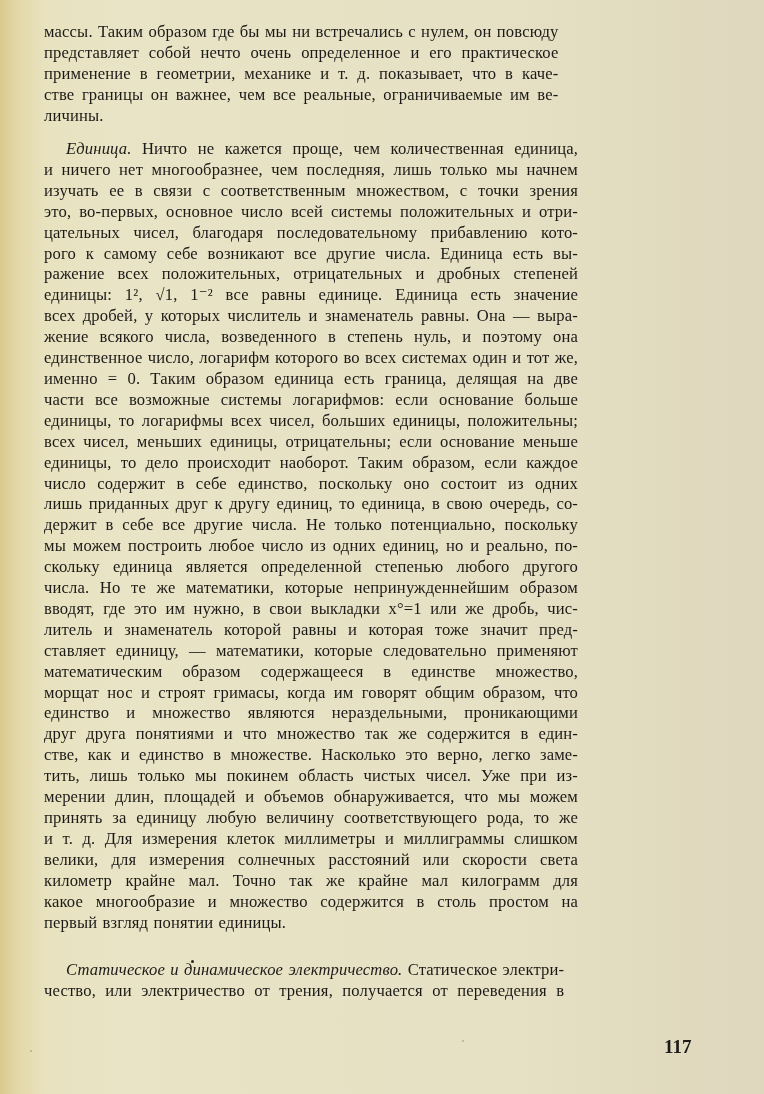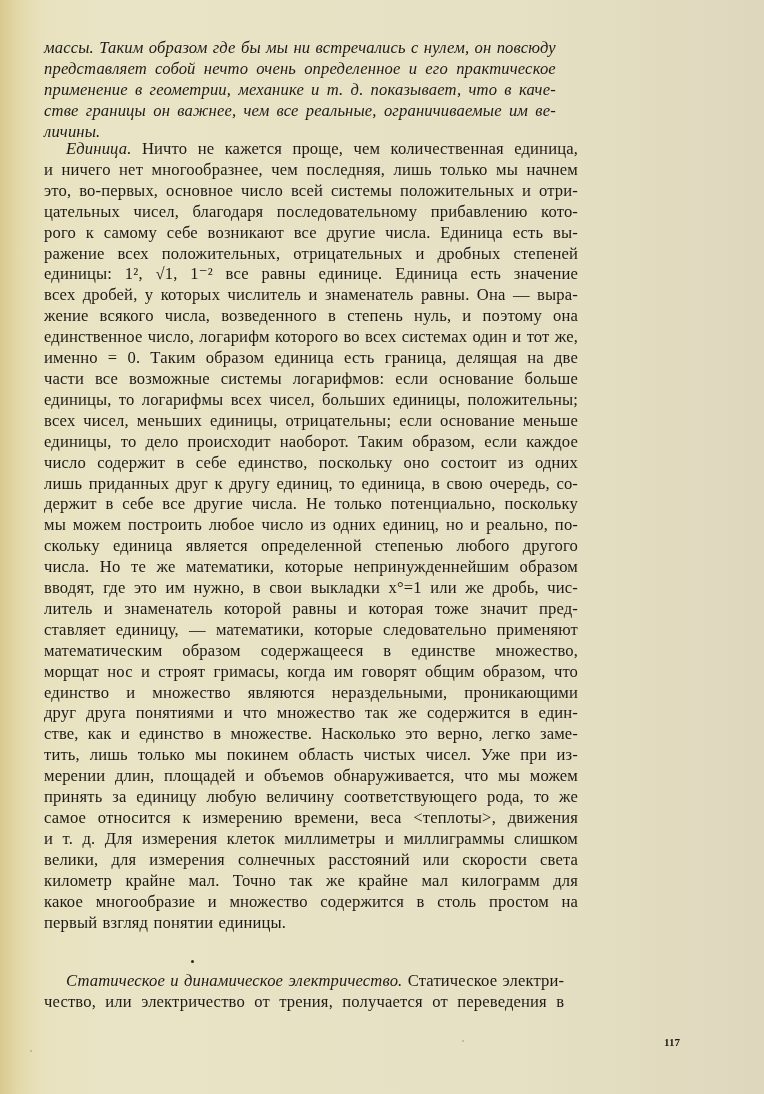--- a/index.html
+++ b/index.html
@@ -12,45 +12,46 @@
   .page { position: absolute; left: 44px; top: 22px; width: 624px; }
   .para {
     margin: 0; font-size: 16.6px; line-height: 20.9px;
     text-align: justify; text-align-last: left;
     letter-spacing: 0.15px; word-spacing: 1px;
     hyphens: manual;
   }
   .para .line { display: block; text-align: justify; text-align-last: justify; white-space: nowrap; }
   .para .line.last { text-align-last: left; }
   .indent { padding-left: 22px; }
-  .p1 { position: absolute; top: 16px; font-style: italic; }
+  .p1 { position: absolute; top: 0; }
   .p2 { position: absolute; top: 117px; }
-  .p3 { position: absolute; top: 938px; margin-top: 11px; }
+  .p3 { position: absolute; top: 938px; }
   .lead { }
   em { font-style: italic; }
   .dot { position: absolute; left: 147px; top: 938px; width: 3px; height: 3px; background: #2a2520; border-radius: 50%; }
-  .pagenum { position: absolute; left: 620px; top: 1014px; font-size: 11px; font-weight: bold; }
+  .pagenum { position: absolute; left: 620px; top: 1014px; font-size: 19px; font-weight: bold; }
   .speck { position: absolute; width: 2px; height: 2px; border-radius: 50%; background: rgba(90,80,60,0.35); }
 </style>
 </head>
 <body>
 
 <div class="page">
 
   <div class="para p1">
     <span class="line">массы. Таким образом где бы мы ни встречались с нулем, он повсюду</span>
     <span class="line">представляет собой нечто очень определенное и его практическое</span>
     <span class="line">применение в геометрии, механике и т. д. показывает, что в каче-</span>
     <span class="line">стве границы он важнее, чем все реальные, ограничиваемые им ве-</span>
     <span class="line last">личины.</span>
   </div>
 
   <div class="para p2">
     <span class="line indent"><em class="lead">Единица.</em><span> Ничто не кажется проще, чем количественная единица,</span></span>
     <span class="line">и ничего нет многообразнее, чем последняя, лишь только мы начнем</span>
+    <span class="line">изучать ее в связи с соответственным множеством, с точки зрения</span>
     <span class="line">это, во-первых, основное число всей системы положительных и отри-</span>
     <span class="line">цательных чисел, благодаря последовательному прибавлению кото-</span>
     <span class="line">рого к самому себе возникают все другие числа. Единица есть вы-</span>
     <span class="line">ражение всех положительных, отрицательных и дробных степеней</span>
     <span class="line">единицы: 1², √1, 1⁻² все равны единице. Единица есть значение</span>
     <span class="line">всех дробей, у которых числитель и знаменатель равны. Она — выра-</span>
     <span class="line">жение всякого числа, возведенного в степень нуль, и поэтому она</span>
     <span class="line">единственное число, логарифм которого во всех системах один и тот же,</span>
     <span class="line">именно = 0. Таким образом единица есть граница, делящая на две</span>
     <span class="line">части все возможные системы логарифмов: если основание больше</span>
@@ -67,21 +68,20 @@
     <span class="line">литель и знаменатель которой равны и которая тоже значит пред-</span>
     <span class="line">ставляет единицу, — математики, которые следовательно применяют</span>
     <span class="line">математическим образом содержащееся в единстве множество,</span>
     <span class="line">морщат нос и строят гримасы, когда им говорят общим образом, что</span>
     <span class="line">единство и множество являются нераздельными, проникающими</span>
     <span class="line">друг друга понятиями и что множество так же содержится в един-</span>
     <span class="line">стве, как и единство в множестве. Насколько это верно, легко заме-</span>
     <span class="line">тить, лишь только мы покинем область чистых чисел. Уже при из-</span>
     <span class="line">мерении длин, площадей и объемов обнаруживается, что мы можем</span>
     <span class="line">принять за единицу любую величину соответствующего рода, то же</span>
-    <span class="line">самое относится к измерению времени, веса &lt;теплоты&gt;, движения</span>
     <span class="line">и т. д. Для измерения клеток миллиметры и миллиграммы слишком</span>
     <span class="line">велики, для измерения солнечных расстояний или скорости света</span>
     <span class="line">километр крайне мал. Точно так же крайне мал килограмм для</span>
     <span class="line">какое многообразие и множество содержится в столь простом на</span>
     <span class="line last">первый взгляд понятии единицы.</span>
   </div>
 
   <div class="dot"></div>
 
   <div class="para p3">

